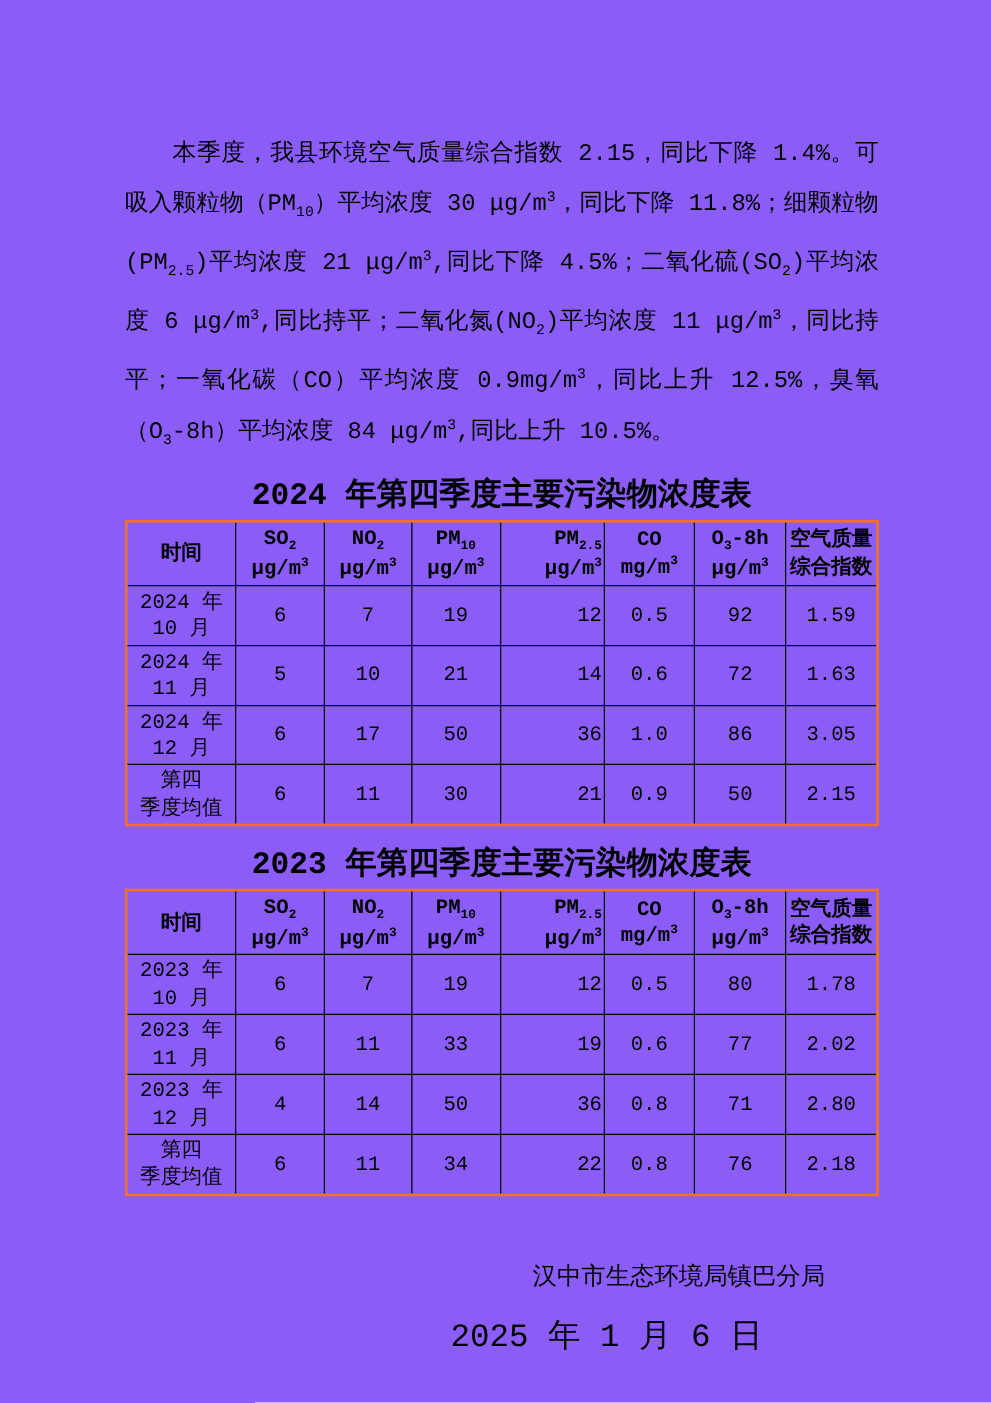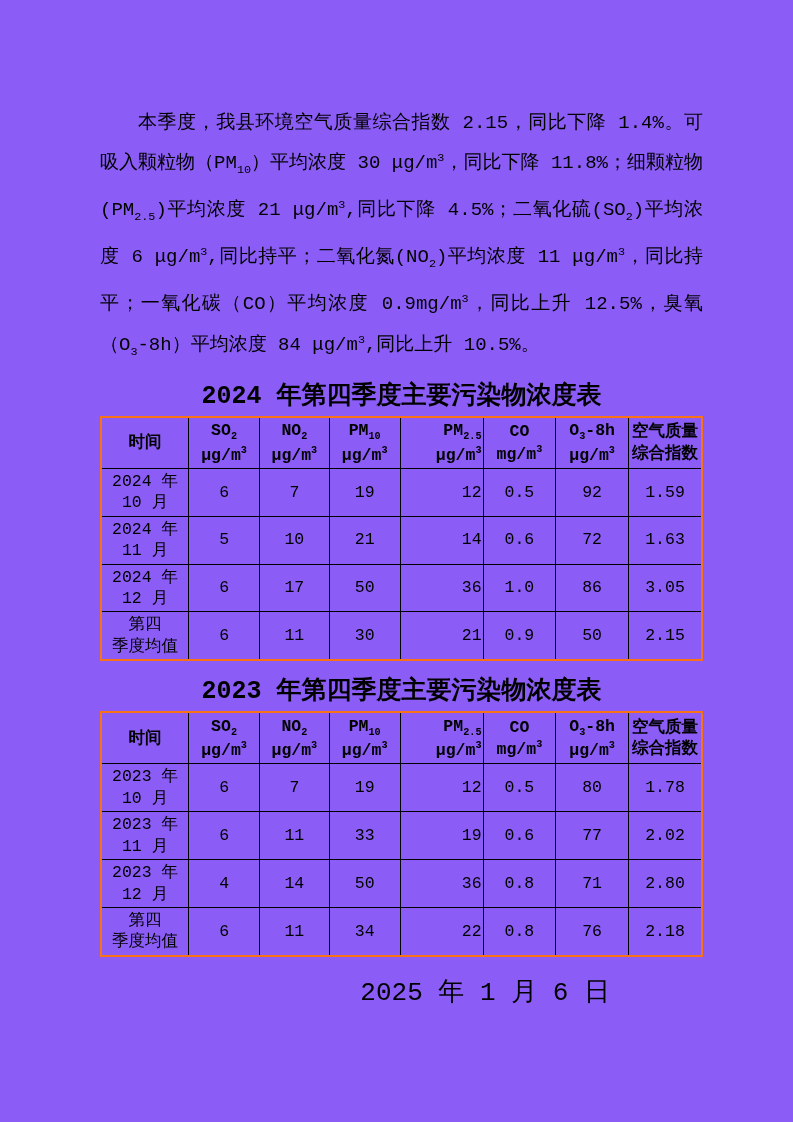--- a/index.html
+++ b/index.html
@@ -183,16 +183,17 @@
           <td>11</td>
           <td>34</td>
           <td>22</td>
           <td>0.8</td>
           <td>76</td>
           <td>2.18</td>
         </tr>
       </tbody>
     </table>
 
+  <div class="footer-org">汉中市生态环境局镇巴分局</div>
 
   <div class="footer-date">2025 年 1 月 6 日</div>
 
 </div>
 
 </body></html>

